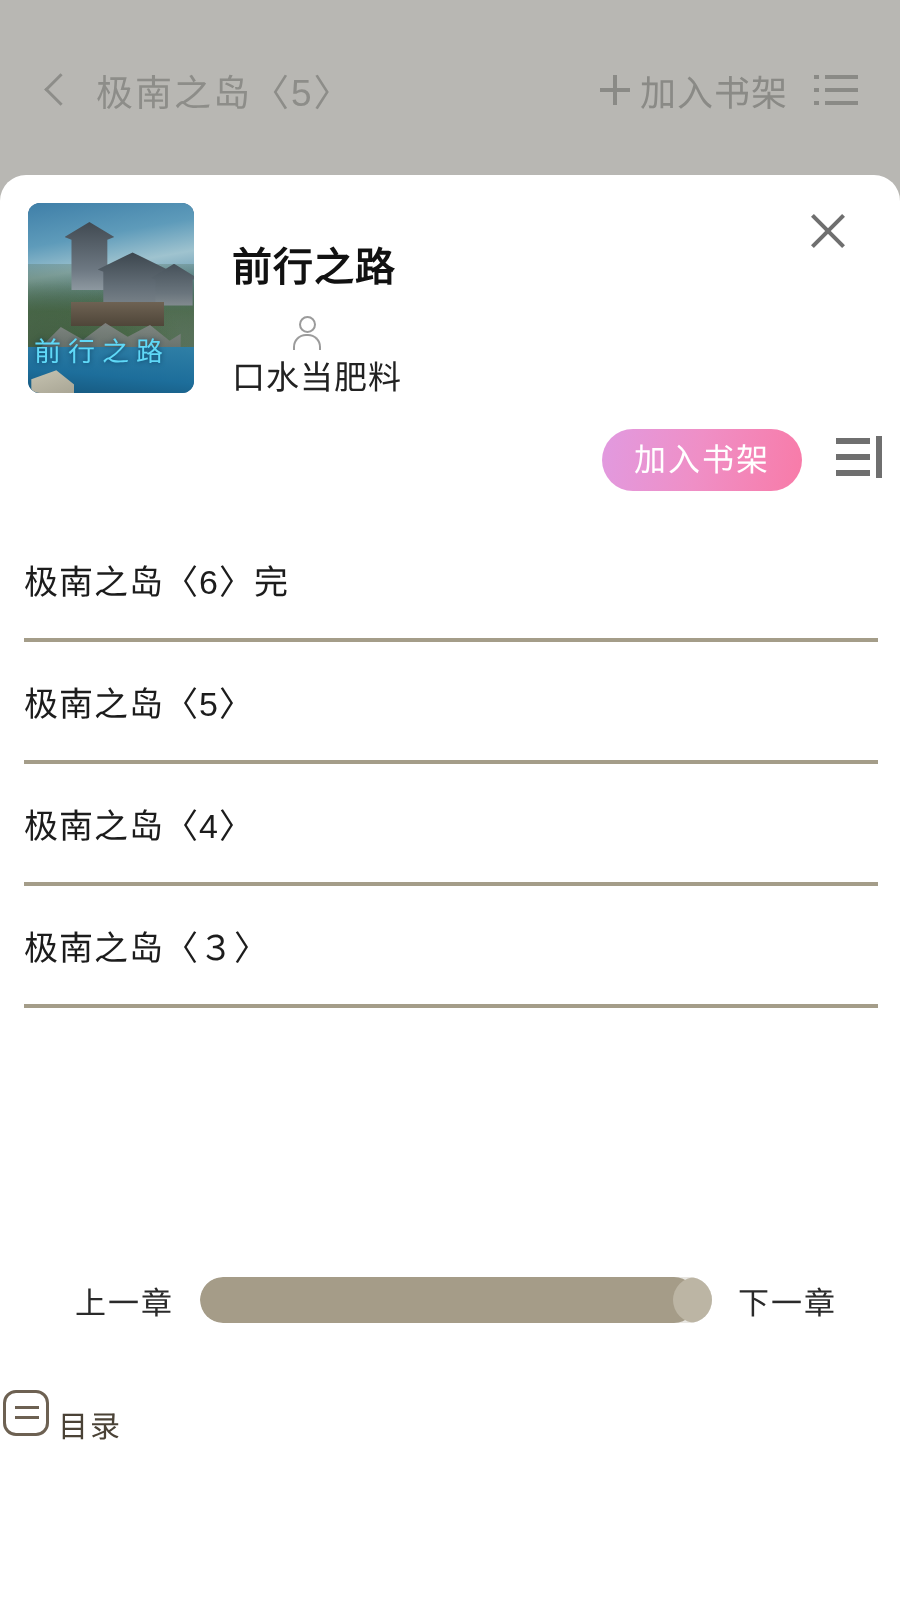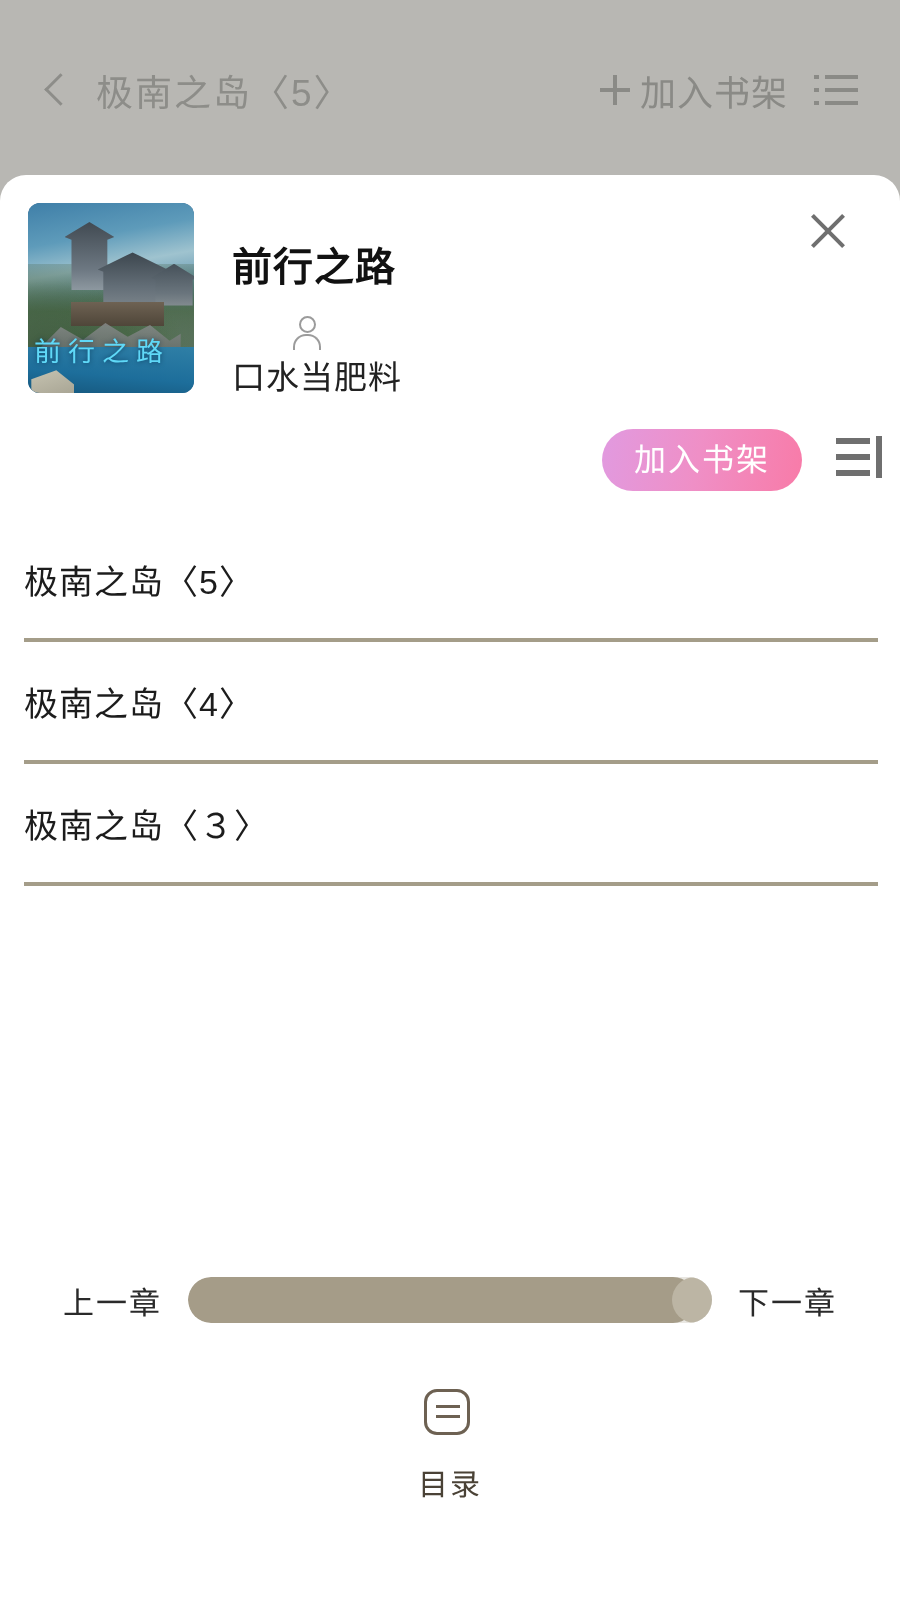--- a/index.html
+++ b/index.html
@@ -318,20 +318,21 @@
     letter-spacing: 1px;
   }
 
   
   #chapter-nav {
     display: flex;
     align-items: center;
     padding: 0 63px;
     height: 120px;
     box-sizing: border-box;
+    margin-left: 12px;
   }
   .nav-btn {
     font-size: 31px;
     color: #2a2a2a;
     letter-spacing: 2px;
     white-space: nowrap;
     cursor: pointer;
     flex: none;
   }
   #progress-slider {
@@ -364,21 +365,21 @@
   #bottom-toolbar {
     display: flex;
     align-items: flex-start;
     height: 190px;
     padding-top: 26px;
     box-sizing: border-box;
   }
   .toolbar-item {
     flex: 1 1 0;
     display: flex;
-    flex-direction: column;
+    flex-direction: row;
     align-items: center;
     cursor: pointer;
   }
   .toolbar-label {
     font-size: 30px;
     color: #4a4236;
     letter-spacing: 2px;
     margin-top: 16px;
   }
   .tb-icon { width: 58px; height: 58px; position: relative; }
@@ -456,20 +457,23 @@
     <div id="sort-order-button">
       <i class="l1"></i>
         <i class="l2"></i>
         <i class="l3"></i>
         <i class="stem"></i>
     </div>
   </div>
 
   <div id="chapter-list">
     <div class="chapter-item" style="border-bottom-color: rgb(164, 157, 137);">
+      <span class="chapter-title">极南之岛〈6〉完</span>
+    </div>
+    <div class="chapter-item" style="border-bottom-color: rgb(164, 157, 137);">
       <span class="chapter-title">极南之岛〈5〉</span>
     </div>
     <div class="chapter-item" style="border-bottom-color: rgb(164, 157, 137);">
       <span class="chapter-title">极南之岛〈4〉</span>
     </div>
     <div class="chapter-item" style="border-bottom-color: rgb(164, 157, 137);">
       <span class="chapter-title">极南之岛〈３〉</span>
     </div>
 
   </div>

